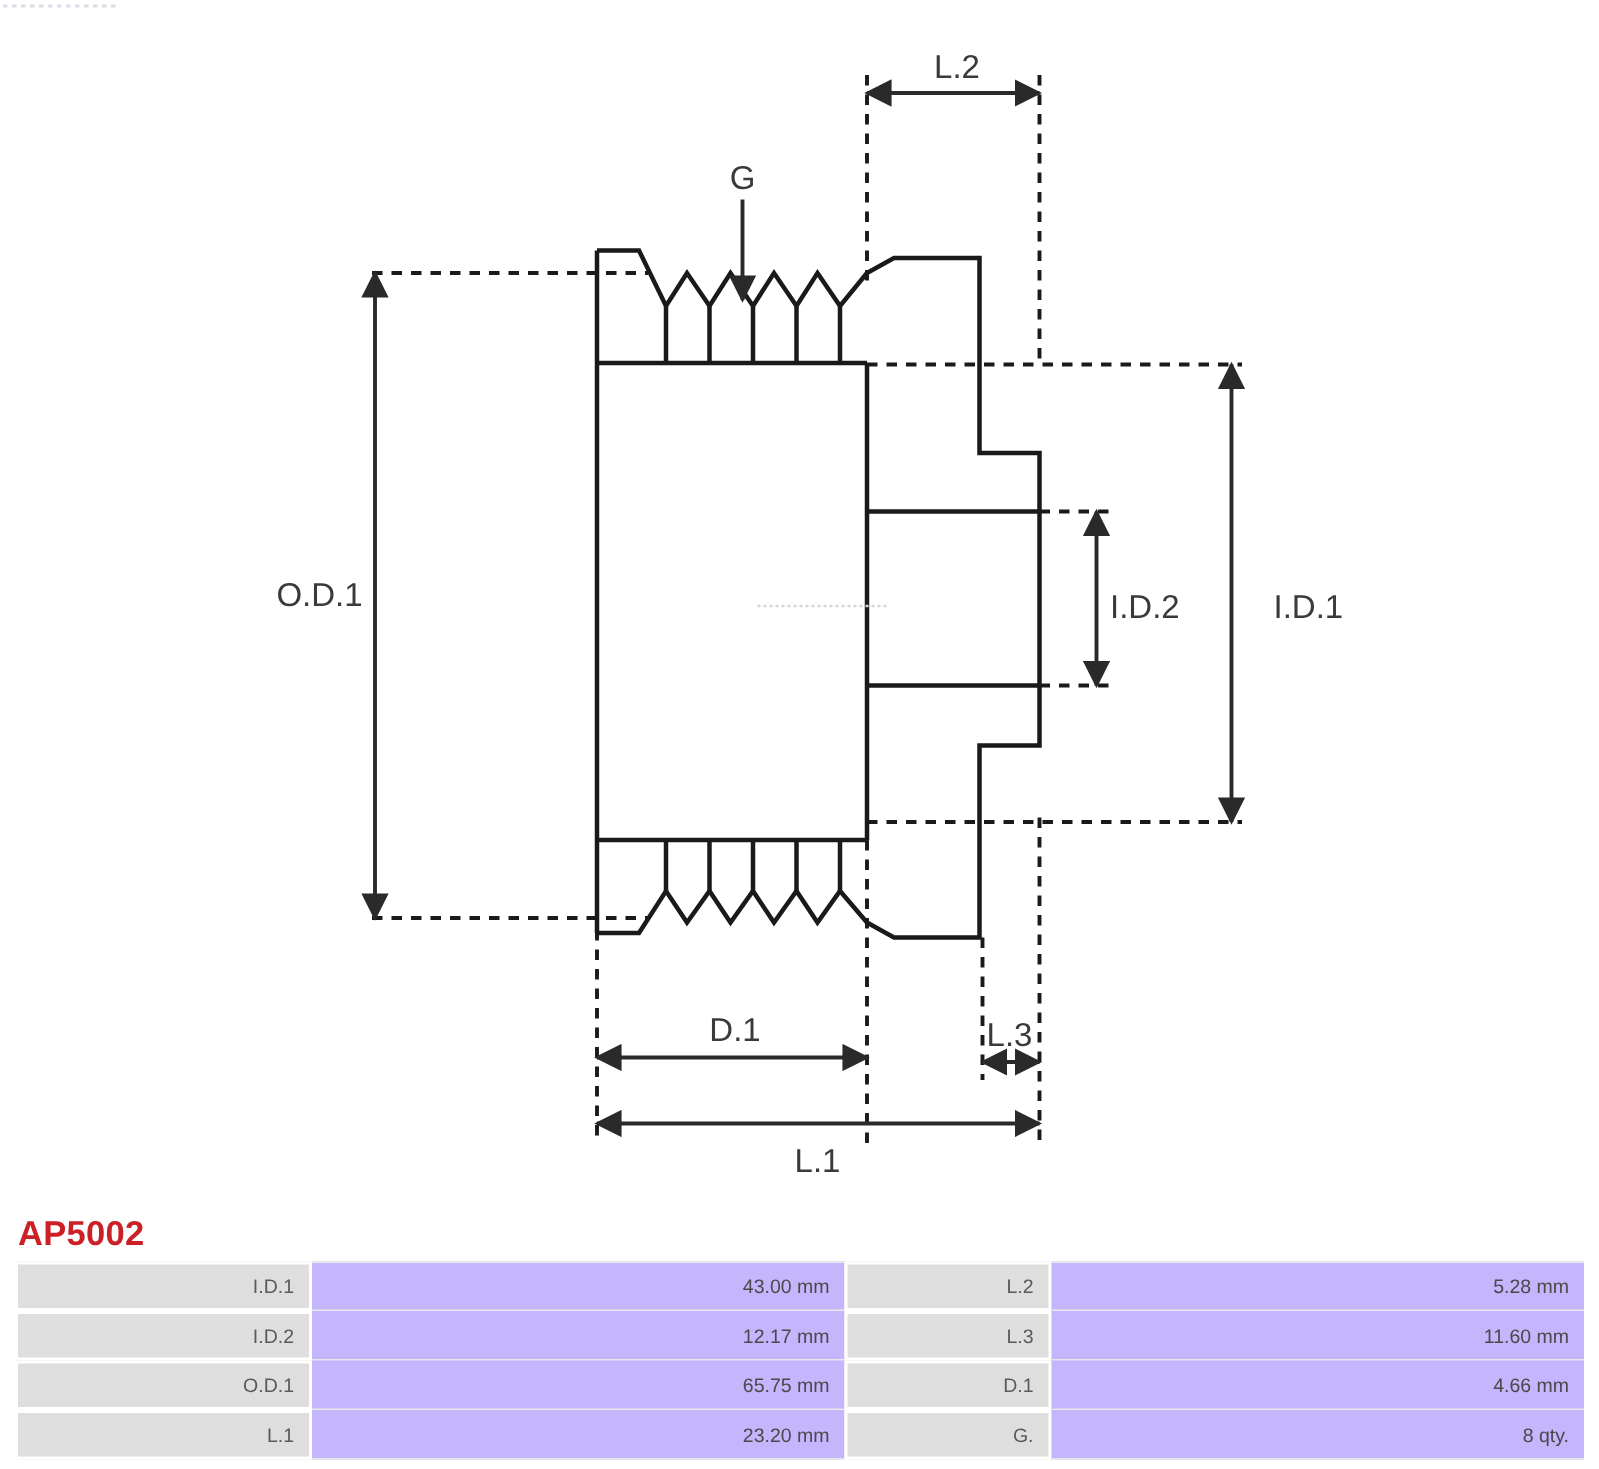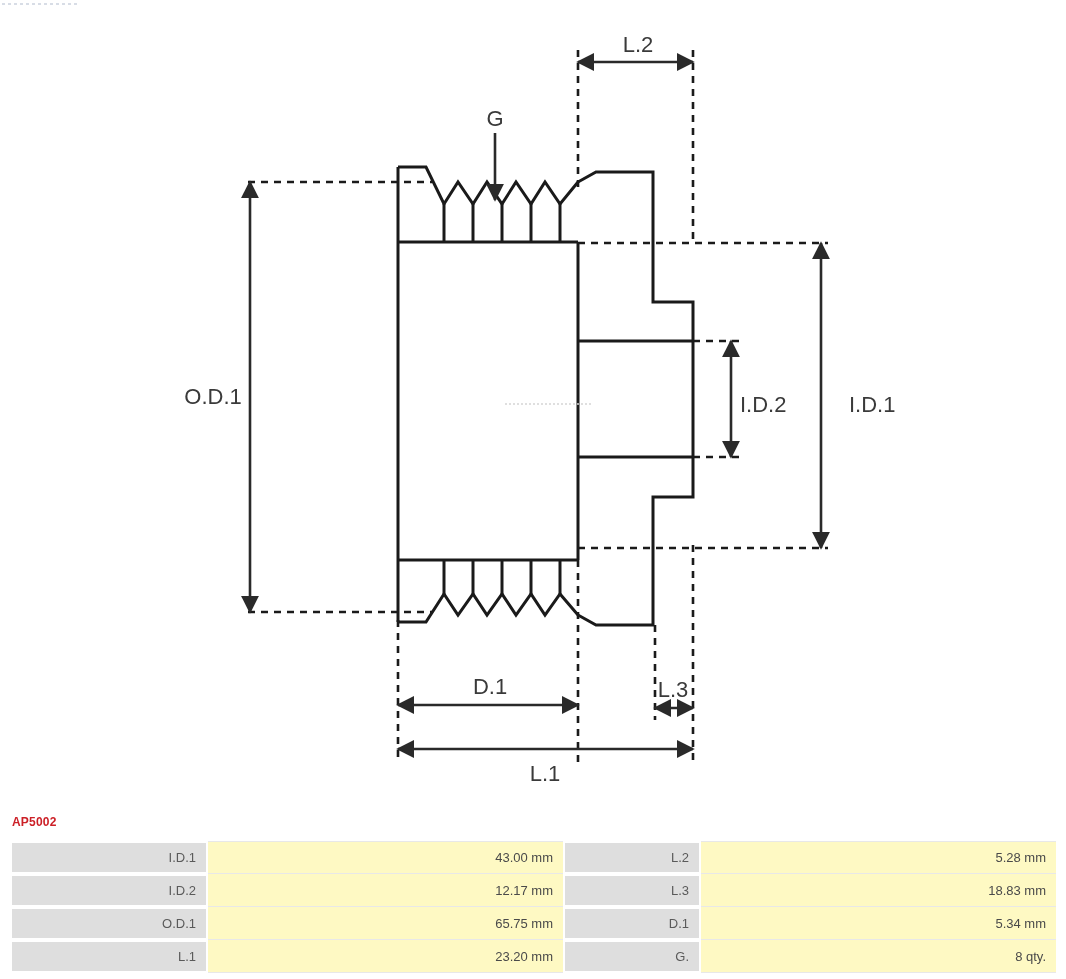--- a/index.html
+++ b/index.html
@@ -39,21 +39,21 @@
     font-family: "Liberation Sans", sans-serif;
     font-size: 22px;
     fill: #3a3a3a;
   }
 
   
   #part-number {
     position: absolute;
     left: 12px;
     top: 811px;
-    font-size: 12px;
+    font-size: 23px;
     font-weight: bold;
     color: #cc2027;
     letter-spacing: 0.2px;
     line-height: 22px;
   }
 
   
   #spec-table {
     position: absolute;
     left: 10px;
@@ -76,21 +76,21 @@
   }
   #spec-table td.key {
     background: #dedede;
     color: #5a5a5a;
     border-right: 2px solid #ffffff;
     border-bottom: 2px solid #ffffff;
     border-top: 2px solid #ffffff;
     border-left: 2px solid #ffffff;
   }
   #spec-table td.val {
-    background: #fef9c3;
+    background: #c4b5fd;
     color: #4a4a4a;
     border-bottom: 1px solid #e8e8e8;
   }
   #spec-table col.c-key { width: 198px; }
   #spec-table col.c-val { width: 355px; }
   #spec-table col.c-key2 { width: 138px; }
   #spec-table col.c-val2 { width: 355px; }
   #spec-table tr:first-child td.val { border-top: 1px solid #e8e8e8; }
 </style>
 </head>
@@ -237,27 +237,27 @@
       <tr>
         <td class="key">I.D.1</td>
         <td class="val">43.00 mm</td>
         <td class="key">L.2</td>
         <td class="val">5.28 mm</td>
       </tr>
       <tr>
         <td class="key">I.D.2</td>
         <td class="val">12.17 mm</td>
         <td class="key">L.3</td>
-        <td class="val">18.83 mm</td>
+        <td class="val">11.60 mm</td>
       </tr>
       <tr>
         <td class="key">O.D.1</td>
         <td class="val">65.75 mm</td>
         <td class="key">D.1</td>
-        <td class="val">5.34 mm</td>
+        <td class="val">4.66 mm</td>
       </tr>
       <tr>
         <td class="key">L.1</td>
         <td class="val">23.20 mm</td>
         <td class="key">G.</td>
         <td class="val">8 qty.</td>
       </tr>
     </tbody>
   </table>
 

